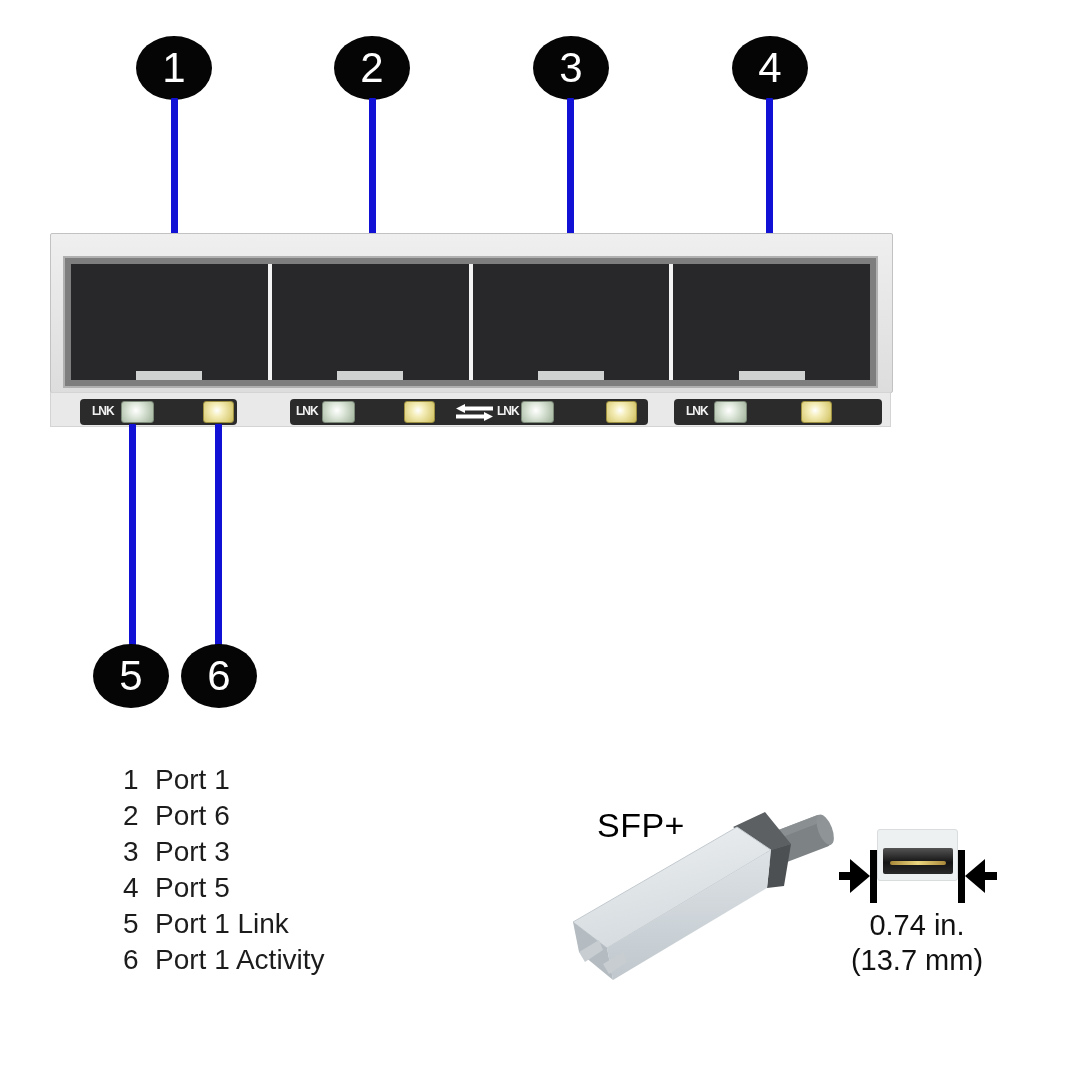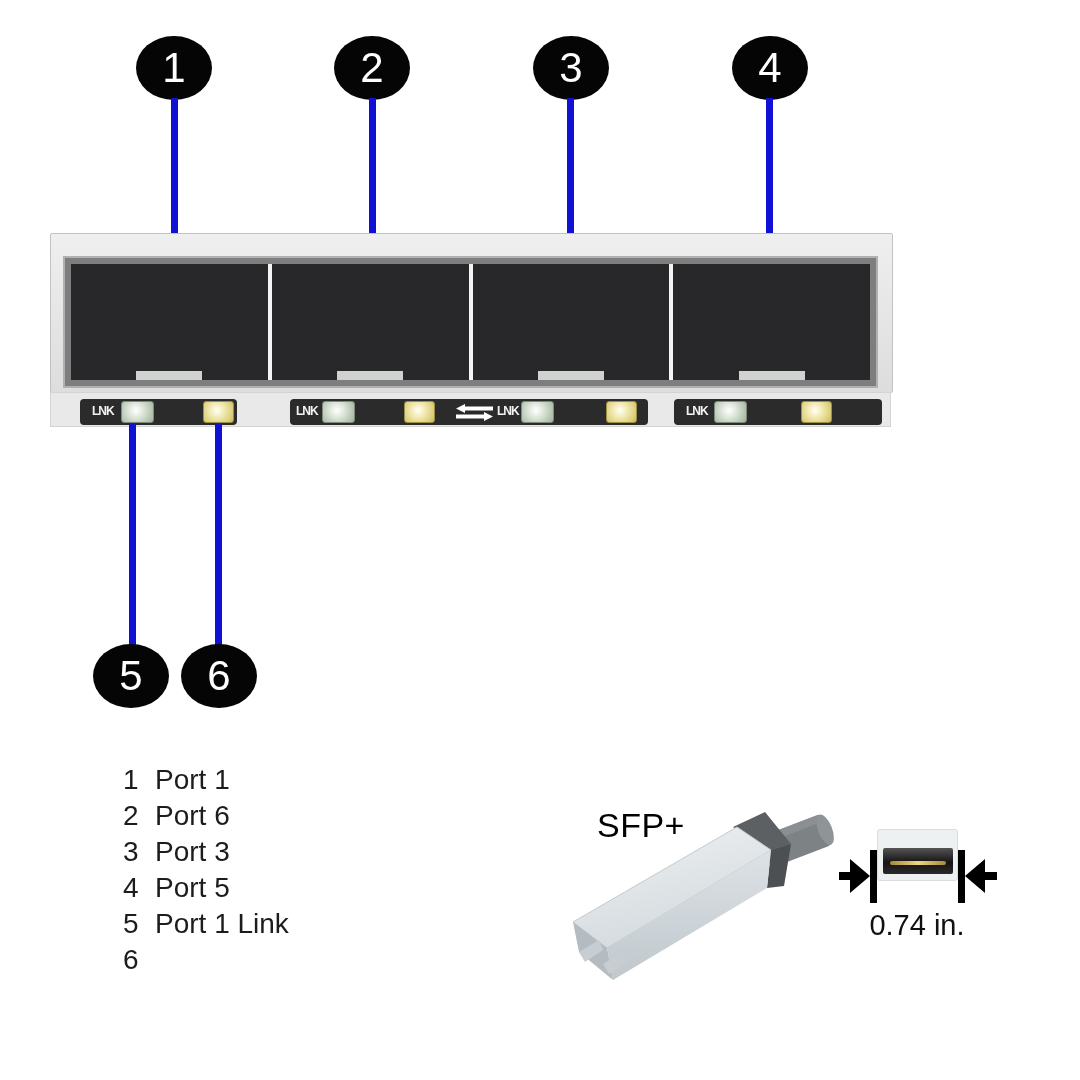--- a/index.html
+++ b/index.html
@@ -149,20 +149,21 @@
     <div class="legend-row">
       <span class="legend-num">4</span>
       <span class="legend-label">Port 5</span>
     </div>
     <div class="legend-row">
       <span class="legend-num">5</span>
       <span class="legend-label">Port 1 Link</span>
     </div>
     <div class="legend-row">
       <span class="legend-num">6</span>
+      <span class="legend-label">Port 1 Activity</span>
     </div>
   </div>
 
   <div class="sfp-title">SFP+</div>
   <svg class="sfp-svg" width="280" height="180" viewBox="0 0 280 180">
     <defs>
       <linearGradient id="topFace" x1="0" y1="0" x2="0.4" y2="1">
         <stop offset="0" stop-color="#eef1f3"></stop>
           <stop offset="1" stop-color="#d4dade"></stop>
       </linearGradient>
@@ -193,15 +194,16 @@
   <div class="dim-opening"></div>
   <div class="dim-gold"></div>
   <div class="dim-bar" style="left:870px;"></div>
   <div class="dim-bar" style="left:958px;"></div>
   <div class="dim-tri" style="left:850px;top:859px;border-left:20px solid #000;"></div>
   <div class="dim-tail" style="left:839px;"></div>
   <div class="dim-tri" style="left:965px;top:859px;border-right:20px solid #000;"></div>
   <div class="dim-tail" style="left:984px;"></div>
   <div class="dim-text">
     <div>0.74 in.</div>
+    <div>(13.7 mm)</div>
   </div>
 
 </div>
 
 </body></html>

